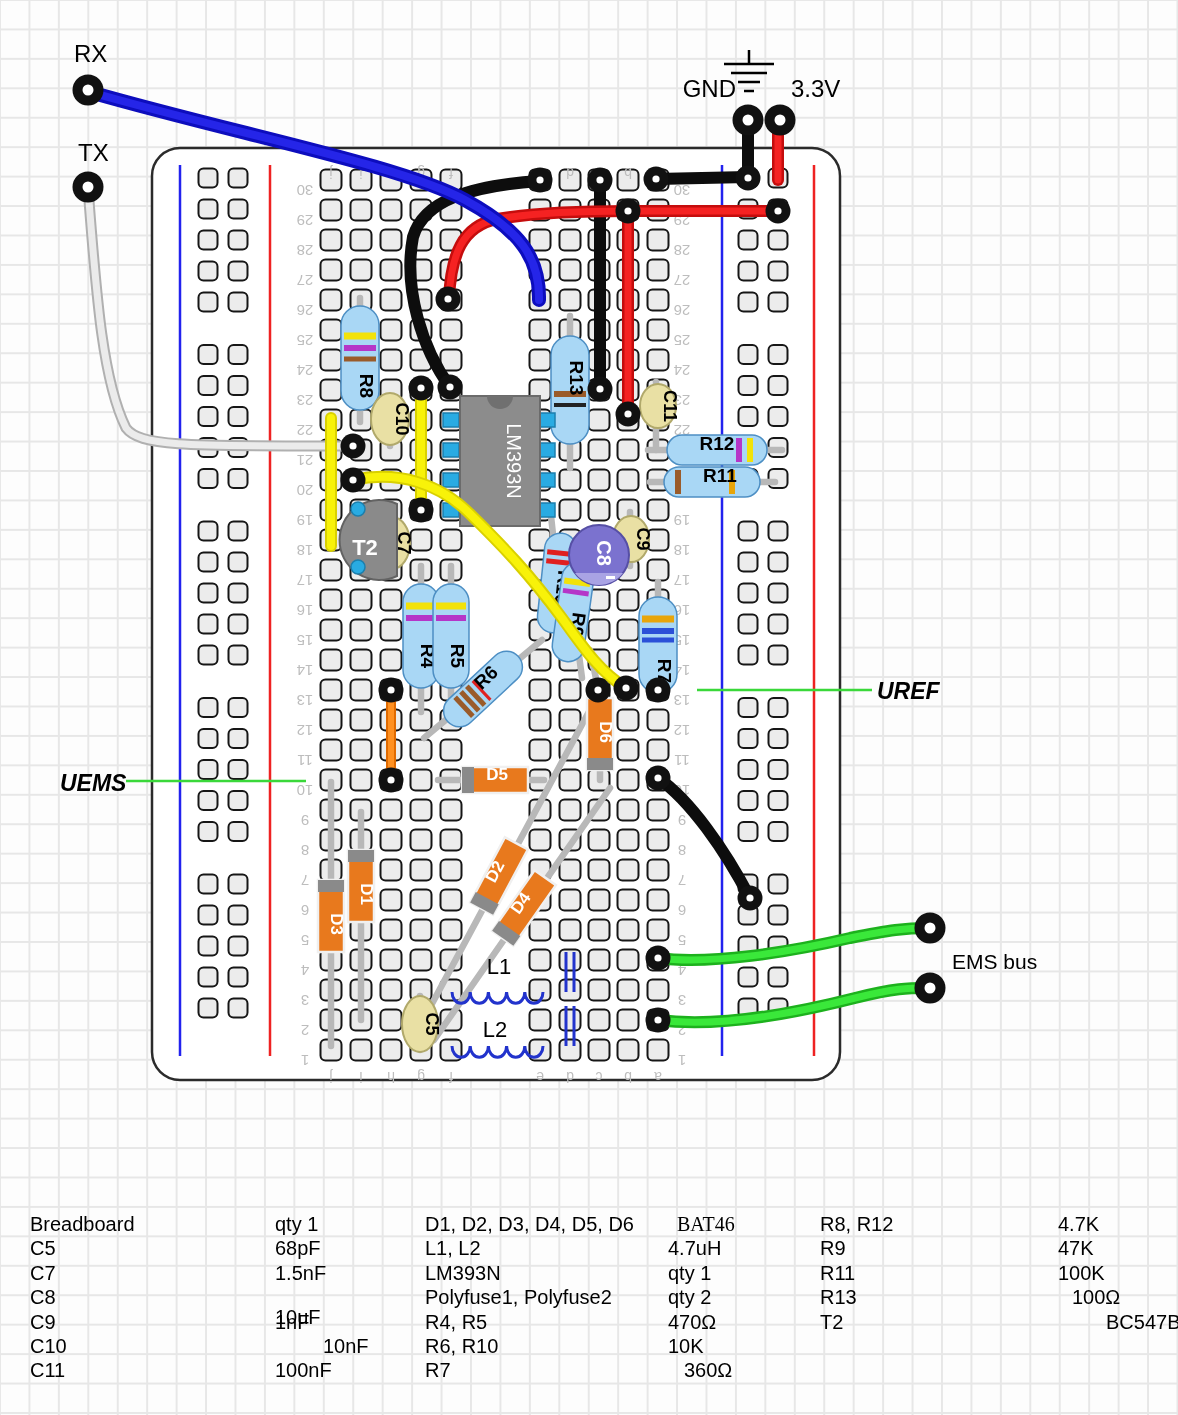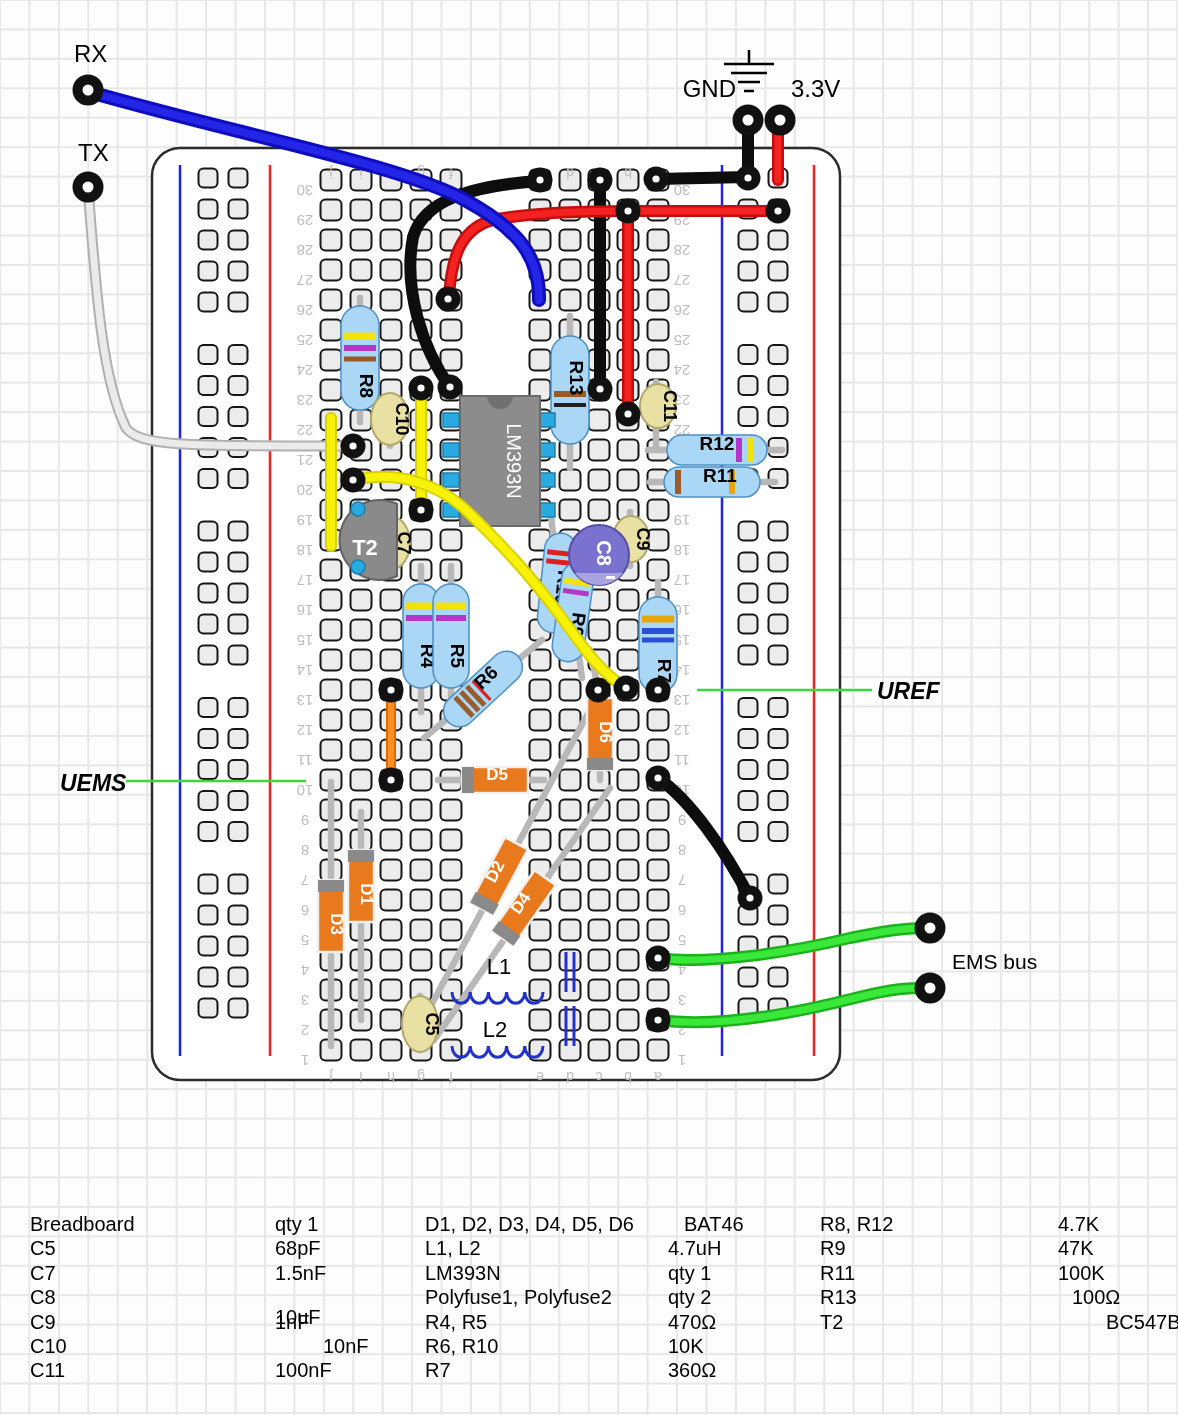--- a/index.html
+++ b/index.html
@@ -770,27 +770,27 @@
       <div class="plcol" style="left: 30px;">
         <div class="plrow"><span>Breadboard</span><span class="plval" style="left: 245px;">qty 1</span></div>
         <div class="plrow"><span>C5</span><span class="plval" style="left: 245px; text-align: right;">68pF</span></div>
         <div class="plrow"><span>C7</span><span class="plval" style="left: 245px;">1.5nF</span></div>
         <div class="plrow"><span>C8</span><span class="plval" style="left: 245px; margin-top: 20px;">10uF</span></div>
         <div class="plrow"><span>C9</span><span class="plval" style="left: 245px;">1nF</span></div>
         <div class="plrow"><span>C10</span><span class="plval" style="left: 245px; margin-left: 48px;">10nF</span></div>
         <div class="plrow"><span>C11</span><span class="plval" style="left: 245px;">100nF</span></div>
       </div>
       <div class="plcol" style="left: 425px;">
-        <div class="plrow"><span>D1, D2, D3, D4, D5, D6</span><span class="plval" style="left: 259px;">BAT46</span></div>
+        <div class="plrow"><span>D1, D2, D3, D4, D5, D6</span><span class="plval" style="left: 252px; font-family: Liberation Serif, serif;">BAT46</span></div>
         <div class="plrow"><span>L1, L2</span><span class="plval" style="left: 243px;">4.7uH</span></div>
         <div class="plrow"><span>LM393N</span><span class="plval" style="left: 243px;">qty 1</span></div>
         <div class="plrow"><span>Polyfuse1, Polyfuse2</span><span class="plval" style="left: 243px;">qty 2</span></div>
         <div class="plrow"><span>R4, R5</span><span class="plval" style="left: 243px;">470Ω</span></div>
         <div class="plrow"><span>R6, R10</span><span class="plval" style="left: 243px;">10K</span></div>
-        <div class="plrow"><span>R7</span><span class="plval" style="left: 243px;">360Ω</span></div>
+        <div class="plrow"><span>R7</span><span class="plval" style="left: 259px;">360Ω</span></div>
       </div>
       <div class="plcol" style="left: 820px;">
         <div class="plrow"><span>R8, R12</span><span class="plval" style="left: 238px;">4.7K</span></div>
         <div class="plrow"><span>R9</span><span class="plval" style="left: 238px;">47K</span></div>
         <div class="plrow"><span>R11</span><span class="plval" style="left: 238px;">100K</span></div>
         <div class="plrow"><span>R13</span><span class="plval" style="left: 252px;">100Ω</span></div>
         <div class="plrow"><span>T2</span><span class="plval" style="left: 238px; margin-left: 48px;">BC547B</span></div>
       </div>
     </div>
 </div>

